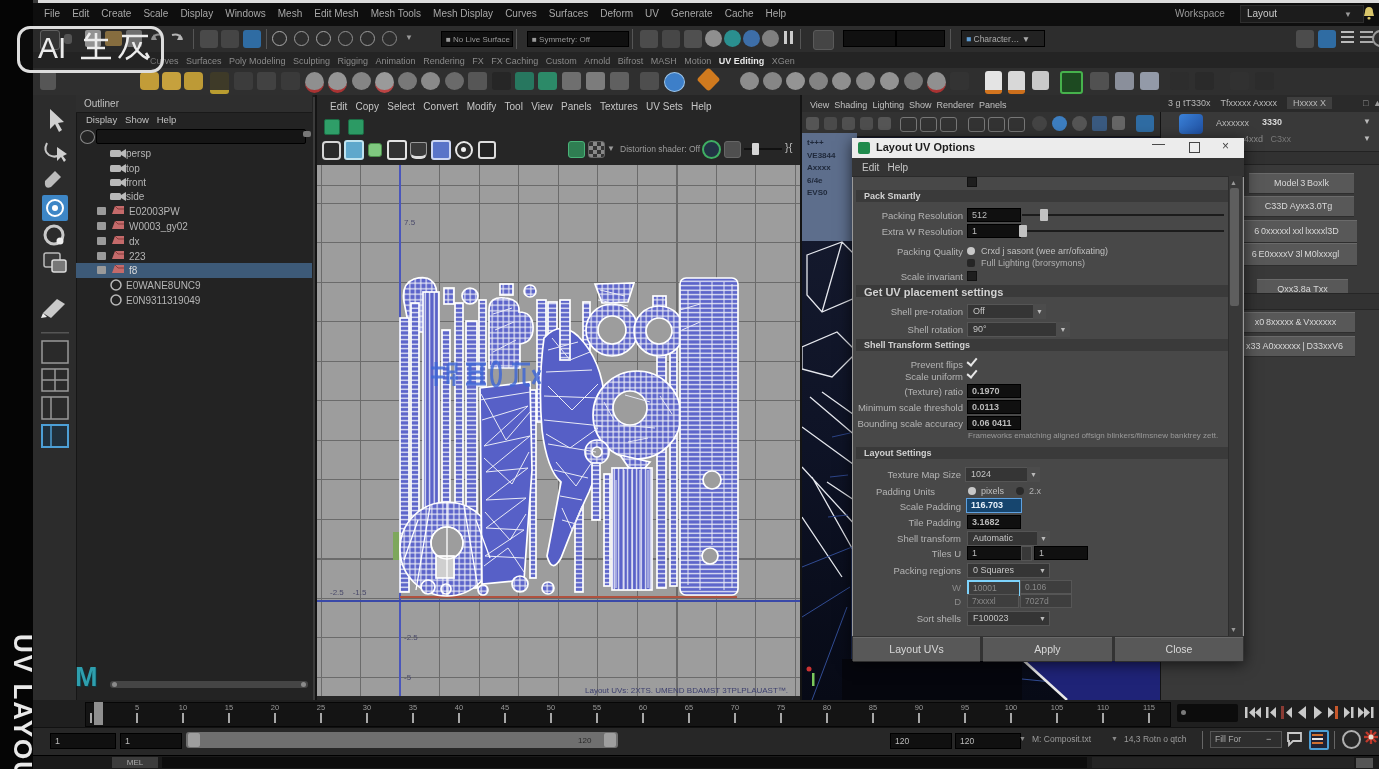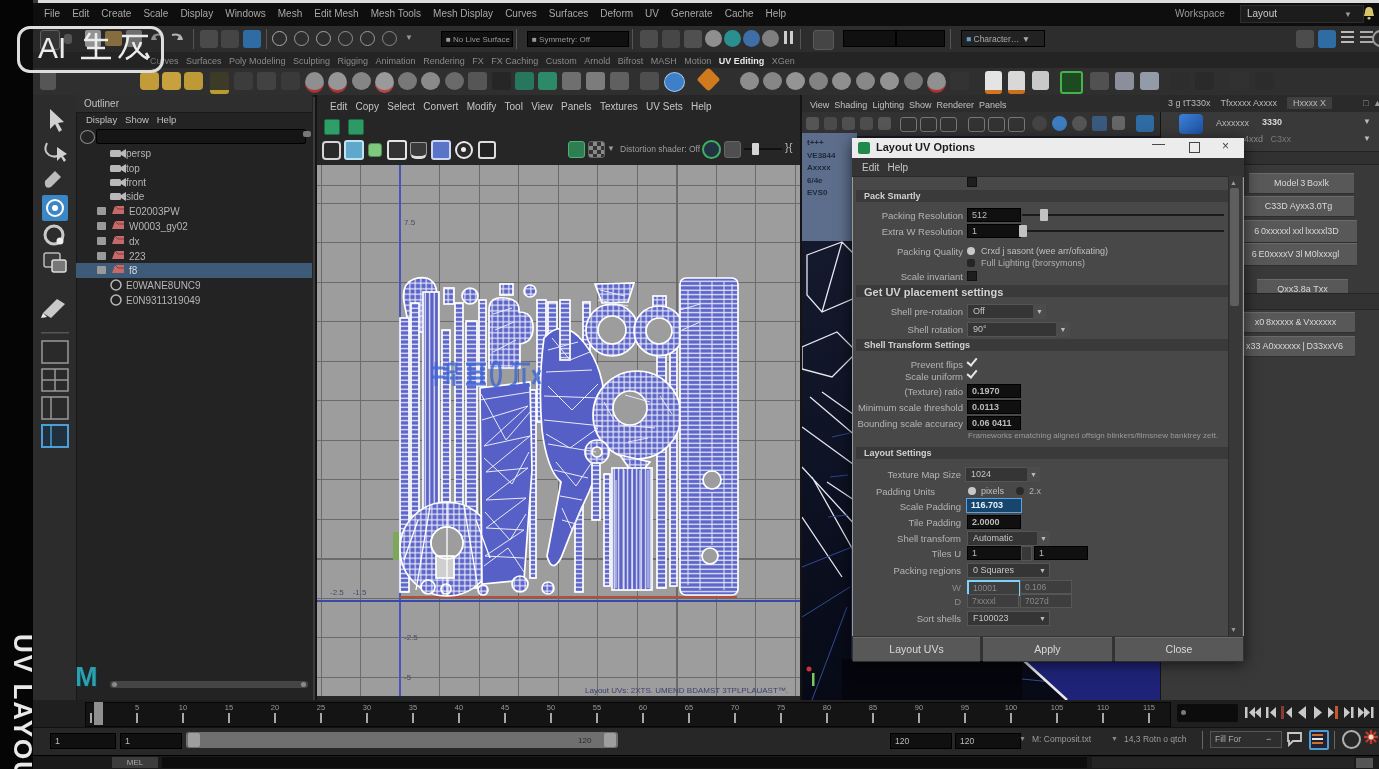--- a/index.html
+++ b/index.html
@@ -500,21 +500,21 @@
 <div class="abs" style="left:965px;top:467px;width:58px;height:13px;background:#353535;border:1px solid #555;color:#c5c5c5;font-size:9px;line-height:13px;padding-left:5px;">1024</div>
 <div class="abs" style="left:1027px;top:467px;width:13px;height:15px;background:#4c4c4c;color:#bbb;font-size:7px;text-align:center;line-height:15px;">▼</div>
 <div class="lbl" style="left:850px;top:486px;width:111px;text-align:center;">Padding Units</div>
 <div class="abs" style="left:968px;top:487px;width:8px;height:8px;background:#c8c8c8;border-radius:50%;"></div>
 <div class="abs" style="left:981px;top:486px;color:#c0c0c0;font-size:9px;">pixels</div>
 <div class="abs" style="left:1016px;top:487px;width:8px;height:8px;background:#2a2a2a;border-radius:50%;"></div>
 <div class="abs" style="left:1029px;top:486px;color:#b0b0b0;font-size:9px;">2.x</div>
 <div class="lbl" style="left:850px;top:501px;width:111px;text-align:right;">Scale Padding</div>
 <div class="abs" style="left:966px;top:498px;width:50px;height:13px;background:#16456e;border:1.5px solid #5ea1e0;color:#e8f1fa;font-size:9px;line-height:13px;padding-left:4px;font-weight:bold;">116.703</div>
 <div class="lbl" style="left:850px;top:517px;width:111px;text-align:right;">Tile Padding</div>
-<div class="fld" style="left:967px;top:515px;width:48px;height:12px;font-weight:bold;">2.0000</div>
+<div class="fld" style="left:967px;top:515px;width:48px;height:12px;font-weight:bold;">3.1682</div>
 <div class="lbl" style="left:850px;top:533px;width:111px;text-align:right;">Shell transform</div>
 <div class="abs" style="left:967px;top:531px;width:66px;height:13px;background:#353535;border:1px solid #555;color:#c5c5c5;font-size:9px;line-height:13px;padding-left:5px;">Automatic</div>
 <div class="abs" style="left:1037px;top:531px;width:13px;height:15px;background:#4c4c4c;color:#bbb;font-size:7px;text-align:center;line-height:15px;">▼</div>
 <div class="lbl" style="left:850px;top:548px;width:111px;text-align:right;">Tiles U</div>
 <div class="fld" style="left:967px;top:546px;width:49px;height:12px;">1</div>
 <div class="abs" style="left:1021px;top:546px;width:9px;height:13px;background:#383838;border:1px solid #555;"></div>
 <div class="fld" style="left:1034px;top:546px;width:48px;height:12px;">1</div>
 <div class="lbl" style="left:850px;top:565px;width:111px;text-align:right;">Packing regions</div>
 <div class="abs" style="left:967px;top:563px;width:76px;height:13px;background:#353535;border:1px solid #555;color:#c5c5c5;font-size:9px;line-height:13px;padding-left:5px;">0 Squares <span style="float:right;margin-right:3px;color:#bbb;font-size:7px;">▼</span></div>
 <div class="lbl" style="left:850px;top:582px;width:111px;text-align:right;color:#8a8a8a;">W</div>

